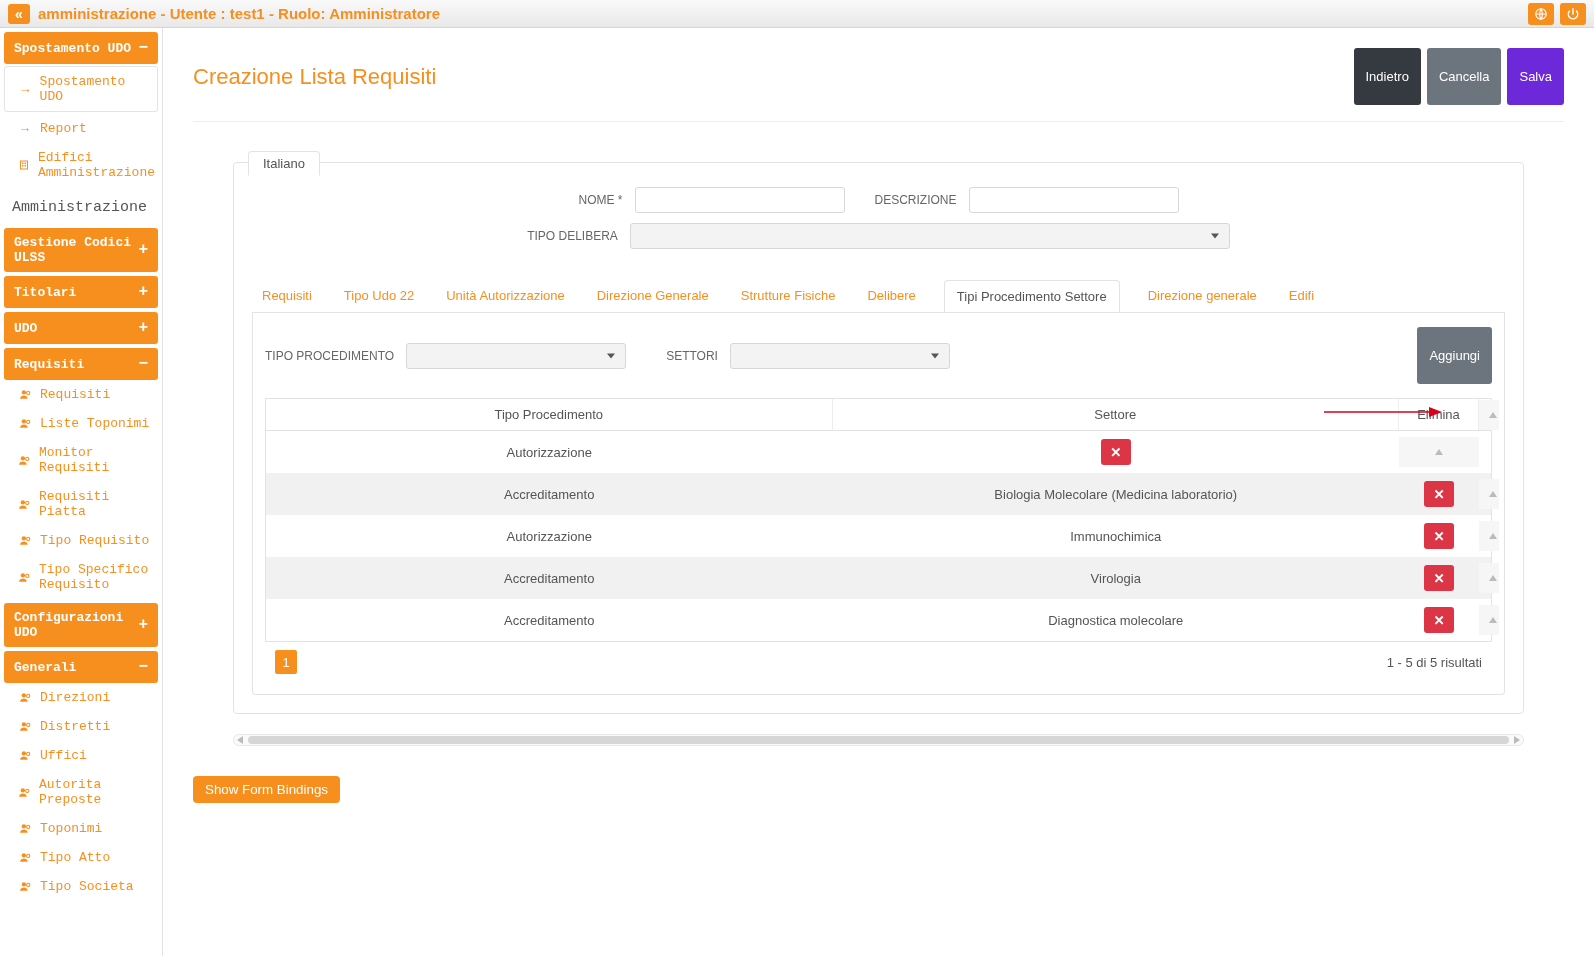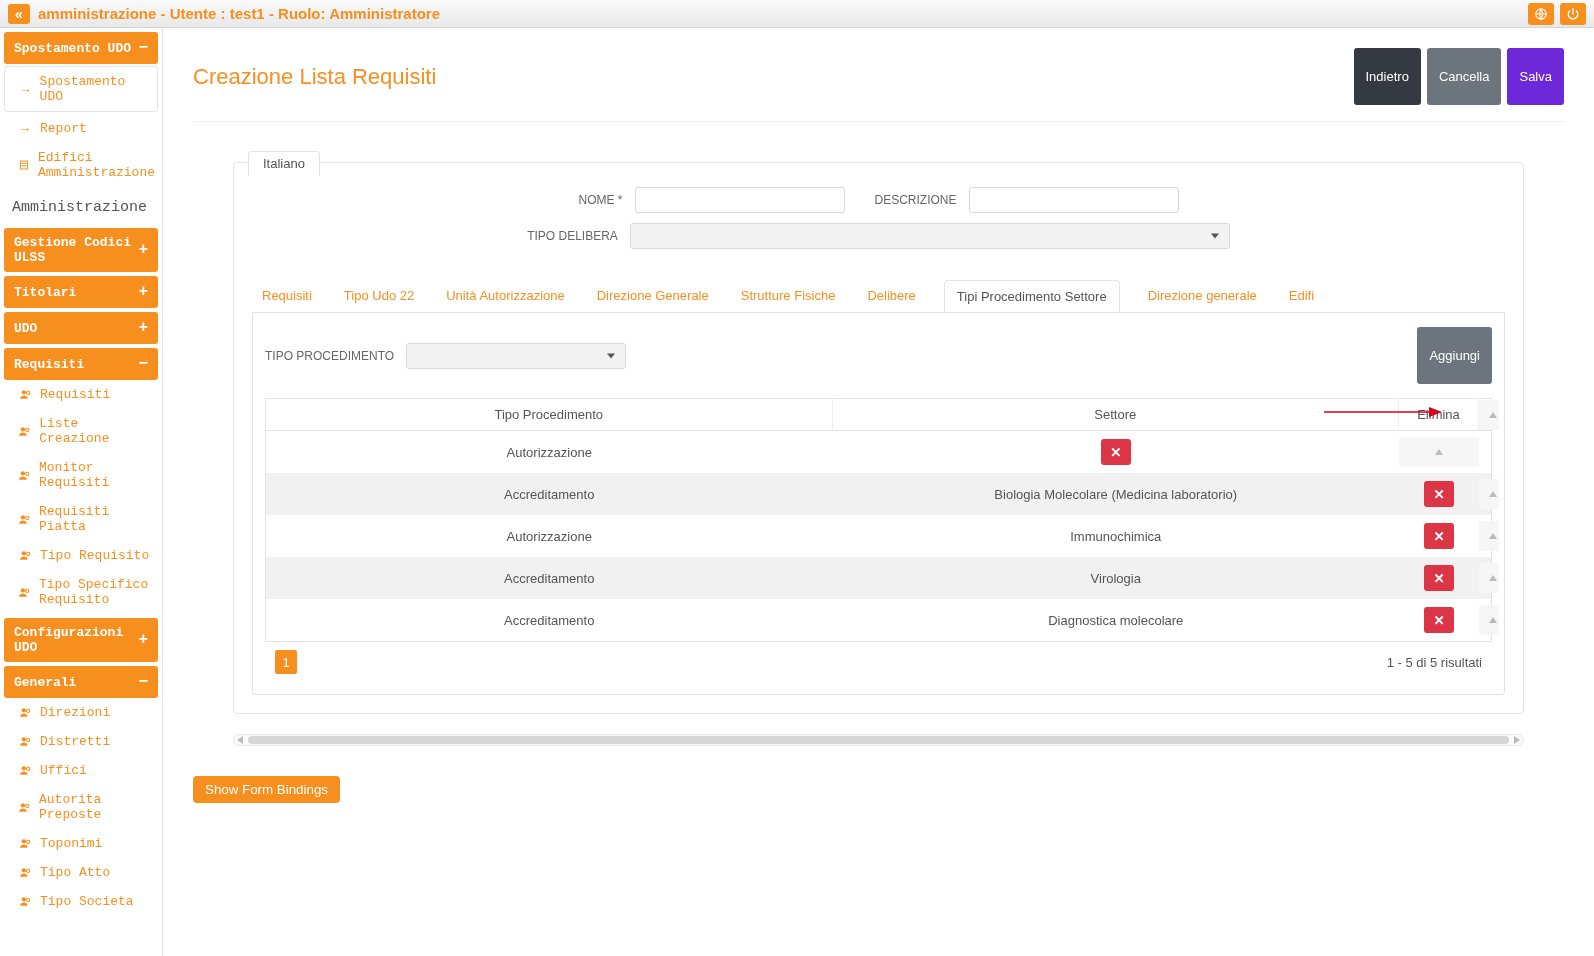--- a/index.html
+++ b/index.html
@@ -430,21 +430,21 @@
           <span>Requisiti</span>
         </div>
         <div class="side-item">
           <span class="ic user-ic">
             <svg viewBox="0 0 24 24">
               <circle cx="9" cy="8" r="4"></circle>
               <path d="M2 20c0-4 4-6 7-6s7 2 7 6"></path>
               <circle cx="17" cy="9" r="3" fill="none" stroke="#f78f1e" stroke-width="2"></circle>
             </svg>
           </span>
-          <span>Liste Creazione</span>
+          <span>Liste Toponimi</span>
         </div>
         <div class="side-item">
           <span class="ic user-ic">
             <svg viewBox="0 0 24 24">
               <circle cx="9" cy="8" r="4"></circle>
               <path d="M2 20c0-4 4-6 7-6s7 2 7 6"></path>
               <circle cx="17" cy="9" r="3" fill="none" stroke="#f78f1e" stroke-width="2"></circle>
             </svg>
           </span>
           <span>Monitor Requisiti</span>
@@ -609,20 +609,26 @@
               <span class="inner-tab active">Tipi Procedimento Settore</span>
               <span class="inner-tab">Direzione generale</span>
               <span class="inner-tab">Edifi</span>
             </div>
 
           <div class="inner-panel" style="position:relative;">
 
             <div class="filter-row">
               <div class="field">
                 <label>TIPO PROCEDIMENTO</label>
+                <div class="select-input w220">
+                    <span class="caret"></span>
+                  </div>
+              </div>
+              <div class="field">
+                <label>SETTORI</label>
                 <div class="select-input w220">
                     <span class="caret"></span>
                   </div>
               </div>
               <button class="btn btn-gray add-btn">Aggiungi</button>
             </div>
 
             <div class="tbl">
               <div class="thead">
                 <div class="th">Tipo Procedimento</div>

